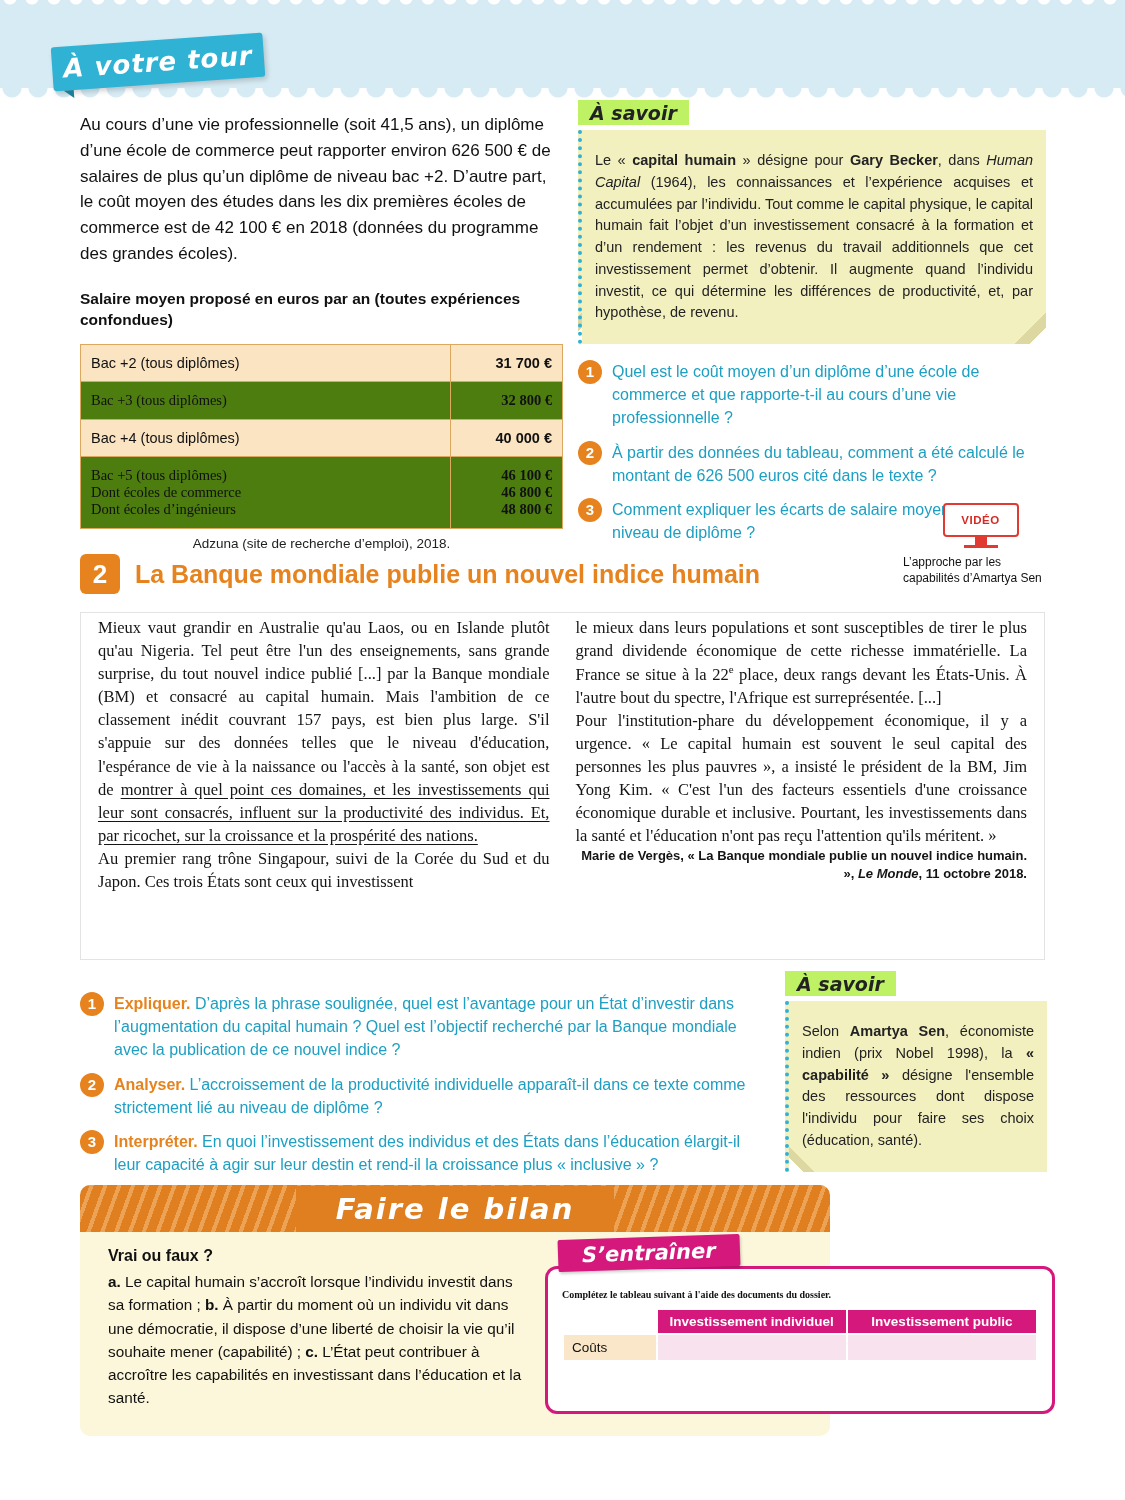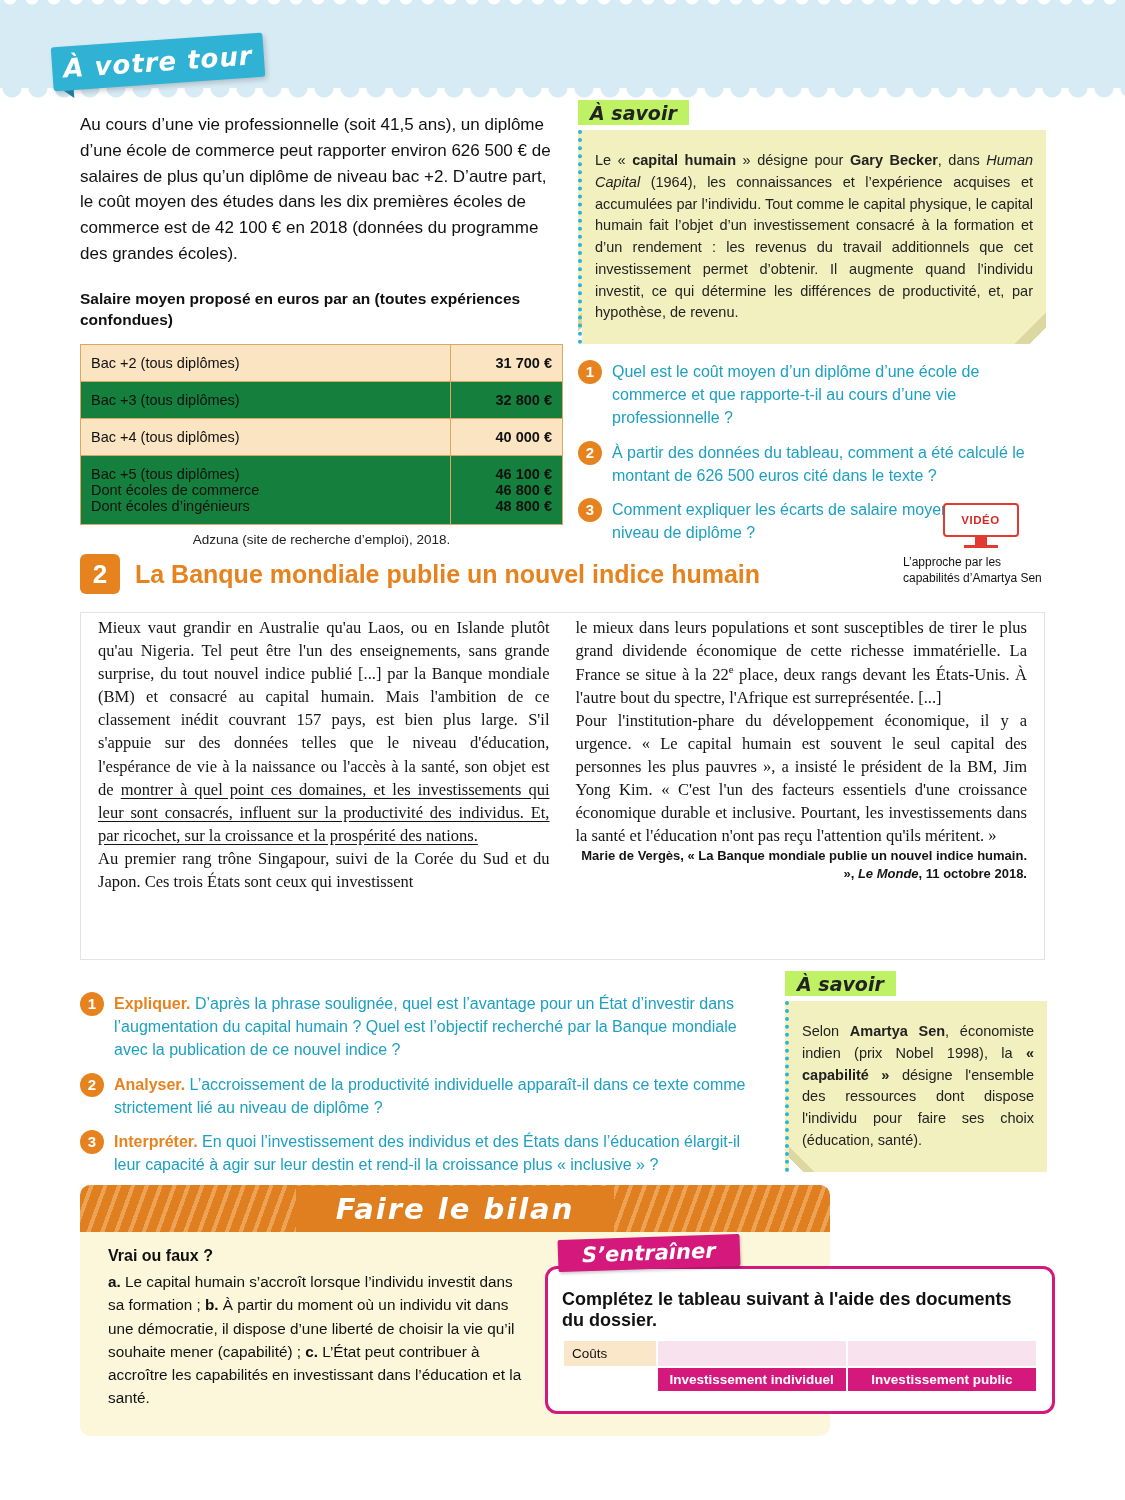--- a/index.html
+++ b/index.html
@@ -26,21 +26,21 @@
 
   
   .left-col { position:absolute; left:80px; top:112px; width:483px; }
   .intro { font-size:17px; line-height:1.52; color:#111; }
   .table-title { margin-top:22px; font-size:15.5px; font-weight:bold; line-height:1.35; color:#111; }
   .salary-table { margin-top:13px; width:100%; border-collapse:collapse; font-size:14.5px; color:#111; }
   .salary-table td { border:1px solid #dca75f; padding:10px 10px; vertical-align:top; }
   .salary-table .lbl { width:370px; }
   .salary-table .val { text-align:right; font-weight:bold; }
   .r-odd  { background:#fae4c2; }
-  .r-even { background:#15803d; }
+  .r-even { background:#4d7c0f;font-family:Liberation Serif, serif; }
   .table-source { margin-top:7px; text-align:center; font-size:13.5px; color:#222; }
 
   
   .right-col { position:absolute; left:578px; top:100px; width:468px; }
   .asavoir-title { display:inline-block; background:#bef264; padding:2px 12px 1px; font-weight:bold;
     font-size:19px; color:#222; font-style:italic; font-family:"DejaVu Sans", sans-serif;text-align:center; }
   .asavoir-box { margin-top:5px; background:#f3f0c0; border-left:4px dotted #2fb2d3;
     padding:20px 13px; font-size:14.5px; line-height:1.5; text-align:justify; color:#222; }
   .fold-br { background:linear-gradient(315deg, #ffffff 0 12px, #ddd8a2 12px 22px, #f3f0c0 22px); }
   .fold-bl { background:linear-gradient(45deg, #ffffff 0 10px, #ddd8a2 10px 18px, #f3f0c0 18px); }
@@ -91,21 +91,21 @@
   .bilan-body { background:#fcf6da; border-radius:0 0 10px 10px; height:204px; padding:15px 28px; }
   .vrai-title { font-weight:bold; font-size:16px; color:#111; margin-bottom:5px; }
   .vrai-text { width:418px; font-size:15.3px; line-height:1.52; color:#111; text-align:left; }
 
   
   .entrainer-label { position:absolute; left:558px; top:1237px; z-index:3; background:#d4187c; color:#fff;
     font-size:21px; font-weight:bold; font-style:italic; padding:4px 24px; transform:rotate(-2deg);
     font-family:"DejaVu Sans", sans-serif; border-radius:2px; box-shadow:1px 2px 3px rgba(0,0,0,.2); }
   .entrainer-box { position:absolute; left:545px; top:1266px; width:510px; height:148px; z-index:2;
     background:#fff; border:3px solid #d4187c; border-radius:12px; padding:20px 14px 8px; }
-  .entrainer-instr { font-size:18px; font-weight:bold; color:#111; margin-bottom:8px; }
+  .entrainer-instr { font-size:10px; font-weight:bold; color:#111; margin-bottom:8px;font-family:Liberation Serif, serif; }
   .e-table { width:100%; border-collapse:separate; border-spacing:2px; font-size:13.5px; }
   .e-table th { background:#d4187c; color:#fff; font-weight:bold; text-align:center; padding:4px 4px; width:189px; }
   .e-empty { background:transparent; width:92px; }
   .e-rowlbl { background:#fae6c8; padding:4px 8px; color:#111; }
   .e-cell { background:#f7e2ee; height:25px; }
 
   
   .footer { position:absolute; top:1532px; right:40px; display:flex; align-items:center; gap:8px; font-size:15px; }
   .f-ch { font-weight:bold; color:#111; }
   .f-bullet { color:#e6831e; font-weight:bold; }
@@ -243,28 +243,28 @@
       <p class="vrai-text"><b>a.</b><span> Le capital humain s’accroît lorsque l’individu investit dans sa formation ; </span><b>b.</b><span> À partir du moment où un individu vit dans une démocratie, il dispose d’une liberté de choisir la vie qu’il souhaite mener (capabilité) ; </span><b>c.</b><span> L’État peut contribuer à accroître les capabilités en investissant dans l’éducation et la santé.</span></p>
     </div>
   </div>
 
   <span class="entrainer-label">S’entraîner</span>
   <div class="entrainer-box">
     <p class="entrainer-instr">Complétez le tableau suivant à l'aide des documents du dossier.</p>
     <table class="e-table">
       <tbody>
           <tr>
+        <td class="e-empty"></td>
+        <th>Investissement individuel</th>
+        <th>Investissement public</th>
+      </tr>
+      <tr>
         <td class="e-rowlbl">Coûts</td>
         <td class="e-cell"></td>
         <td class="e-cell"></td>
-      </tr>
-      <tr>
-        <td class="e-empty"></td>
-        <th>Investissement individuel</th>
-        <th>Investissement public</th>
       </tr>
     </tbody>
       </table>
   </div>
 
   <div class="footer">
     <span class="f-ch">Chapitre 6</span>
     <span class="f-bullet">•</span>
     <span class="f-title">Quelles relations entre le diplôme, l’emploi et le salaire ?</span>
     <span class="f-bar"></span>

